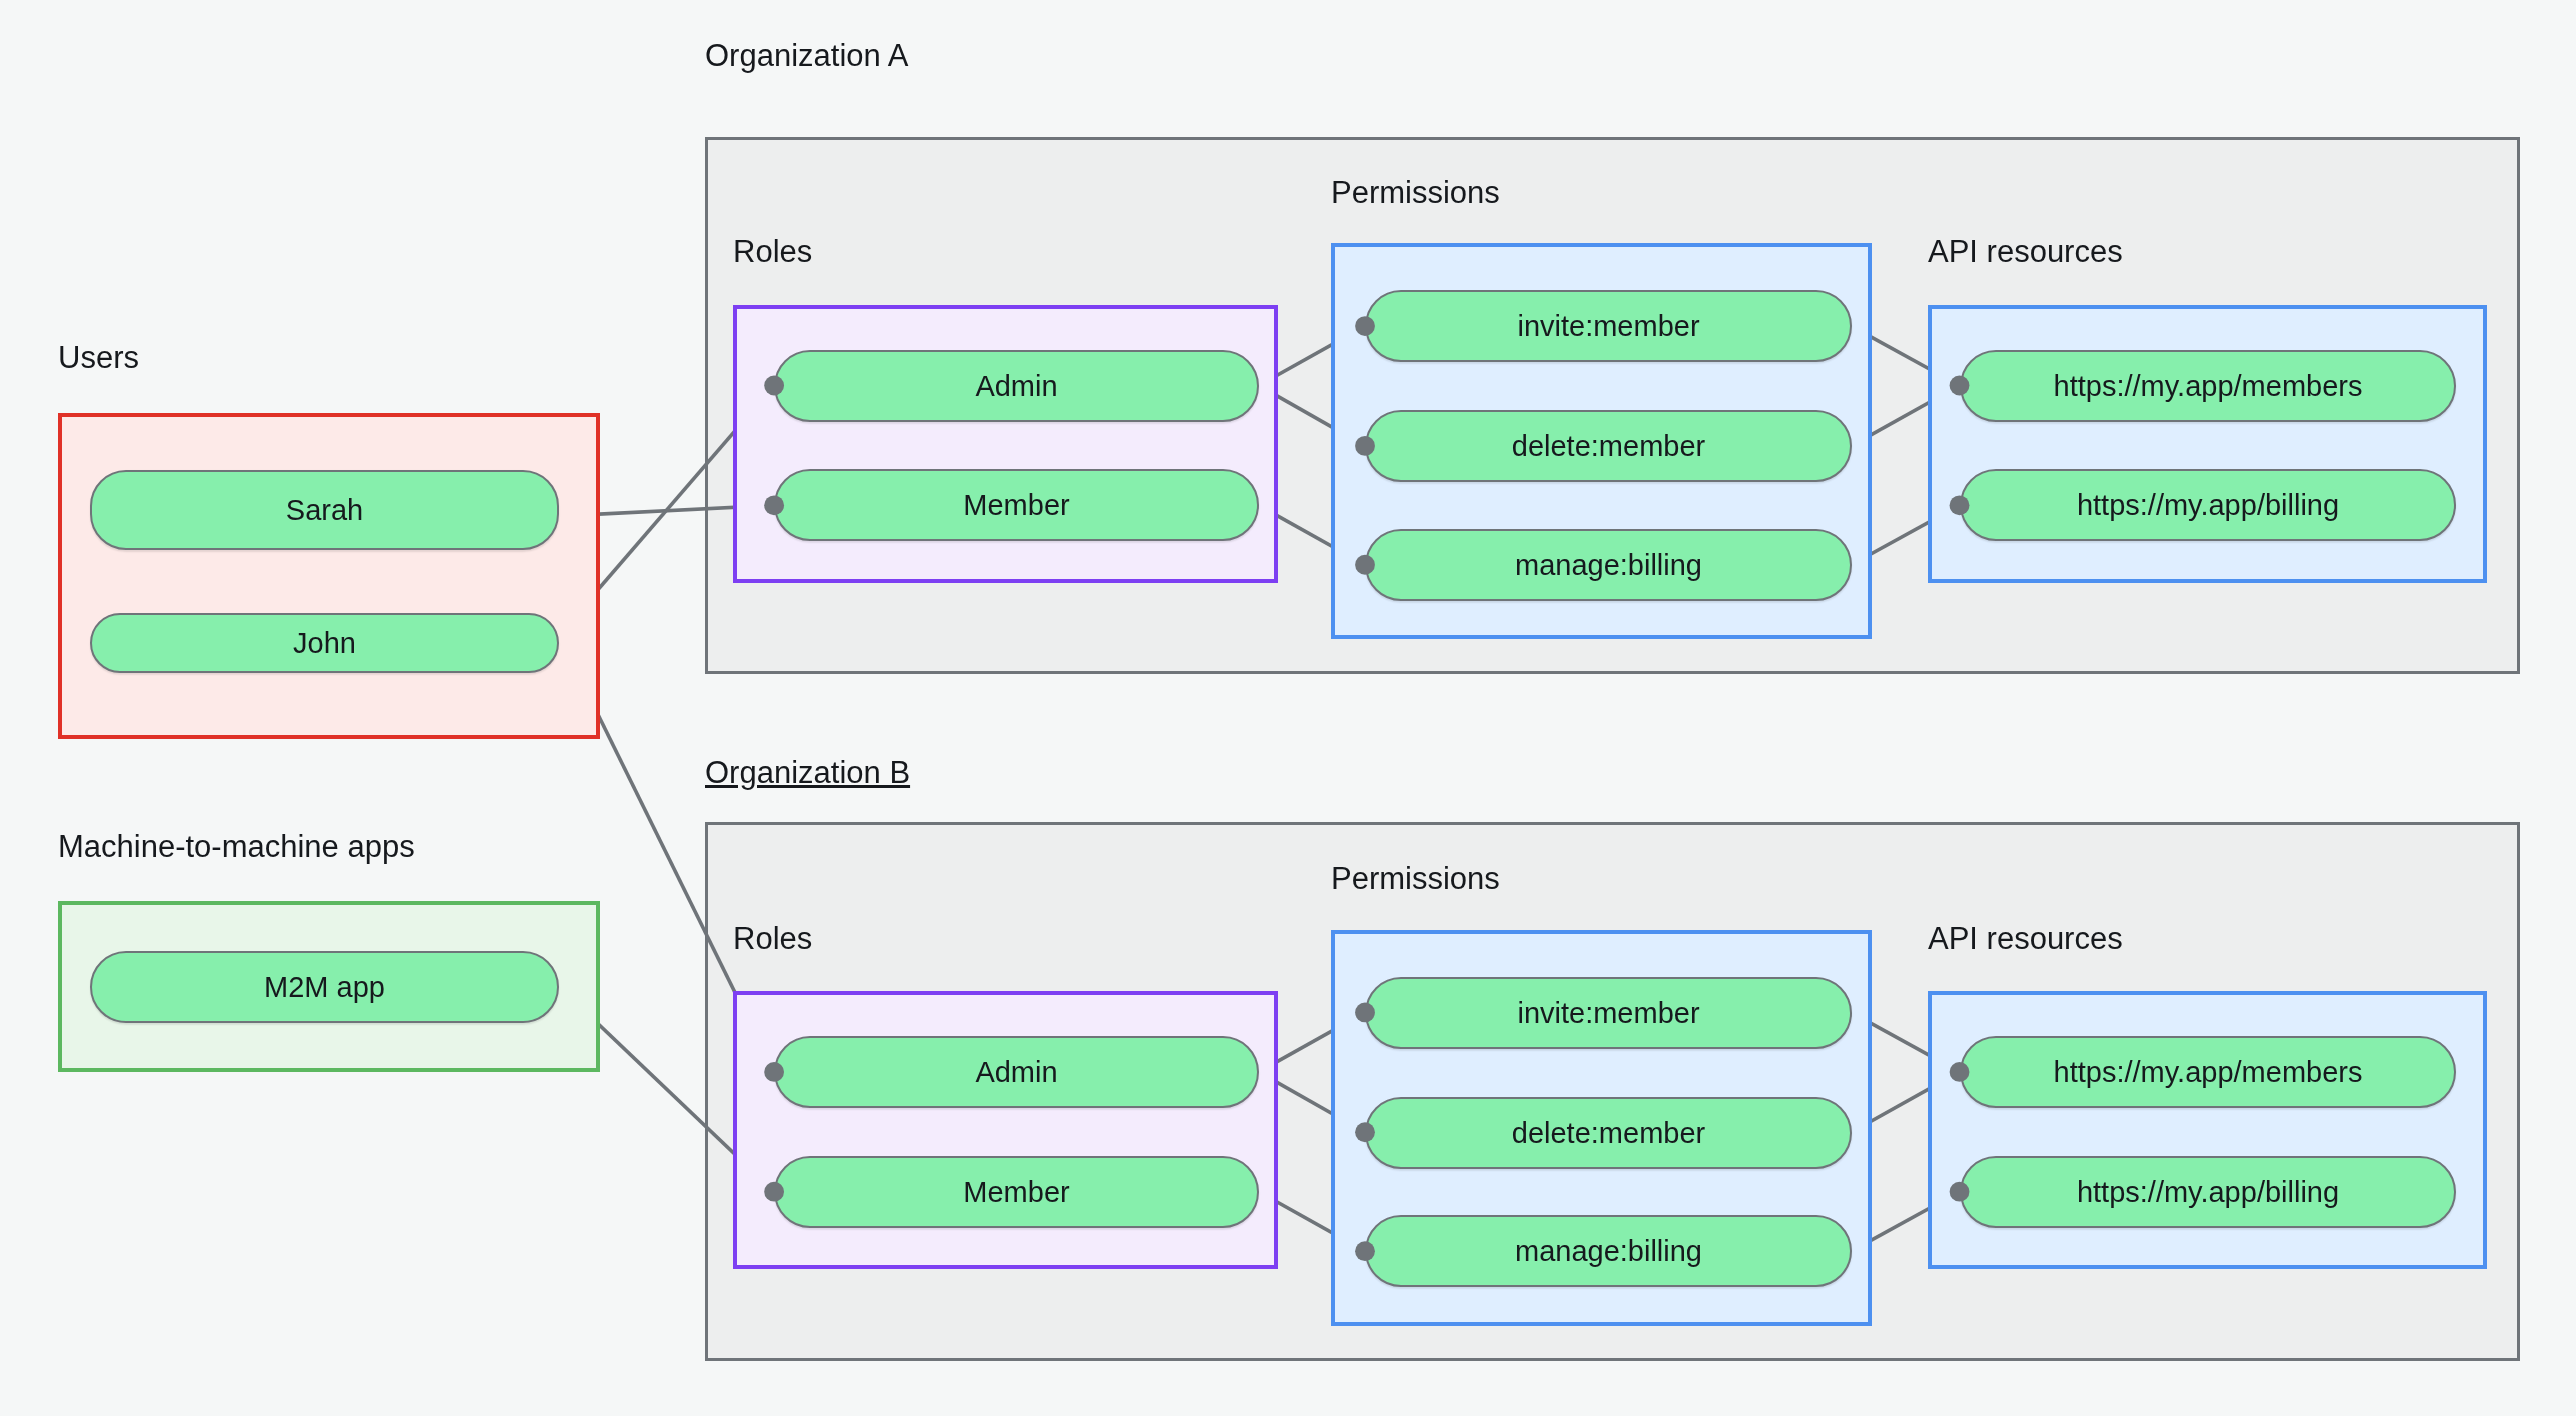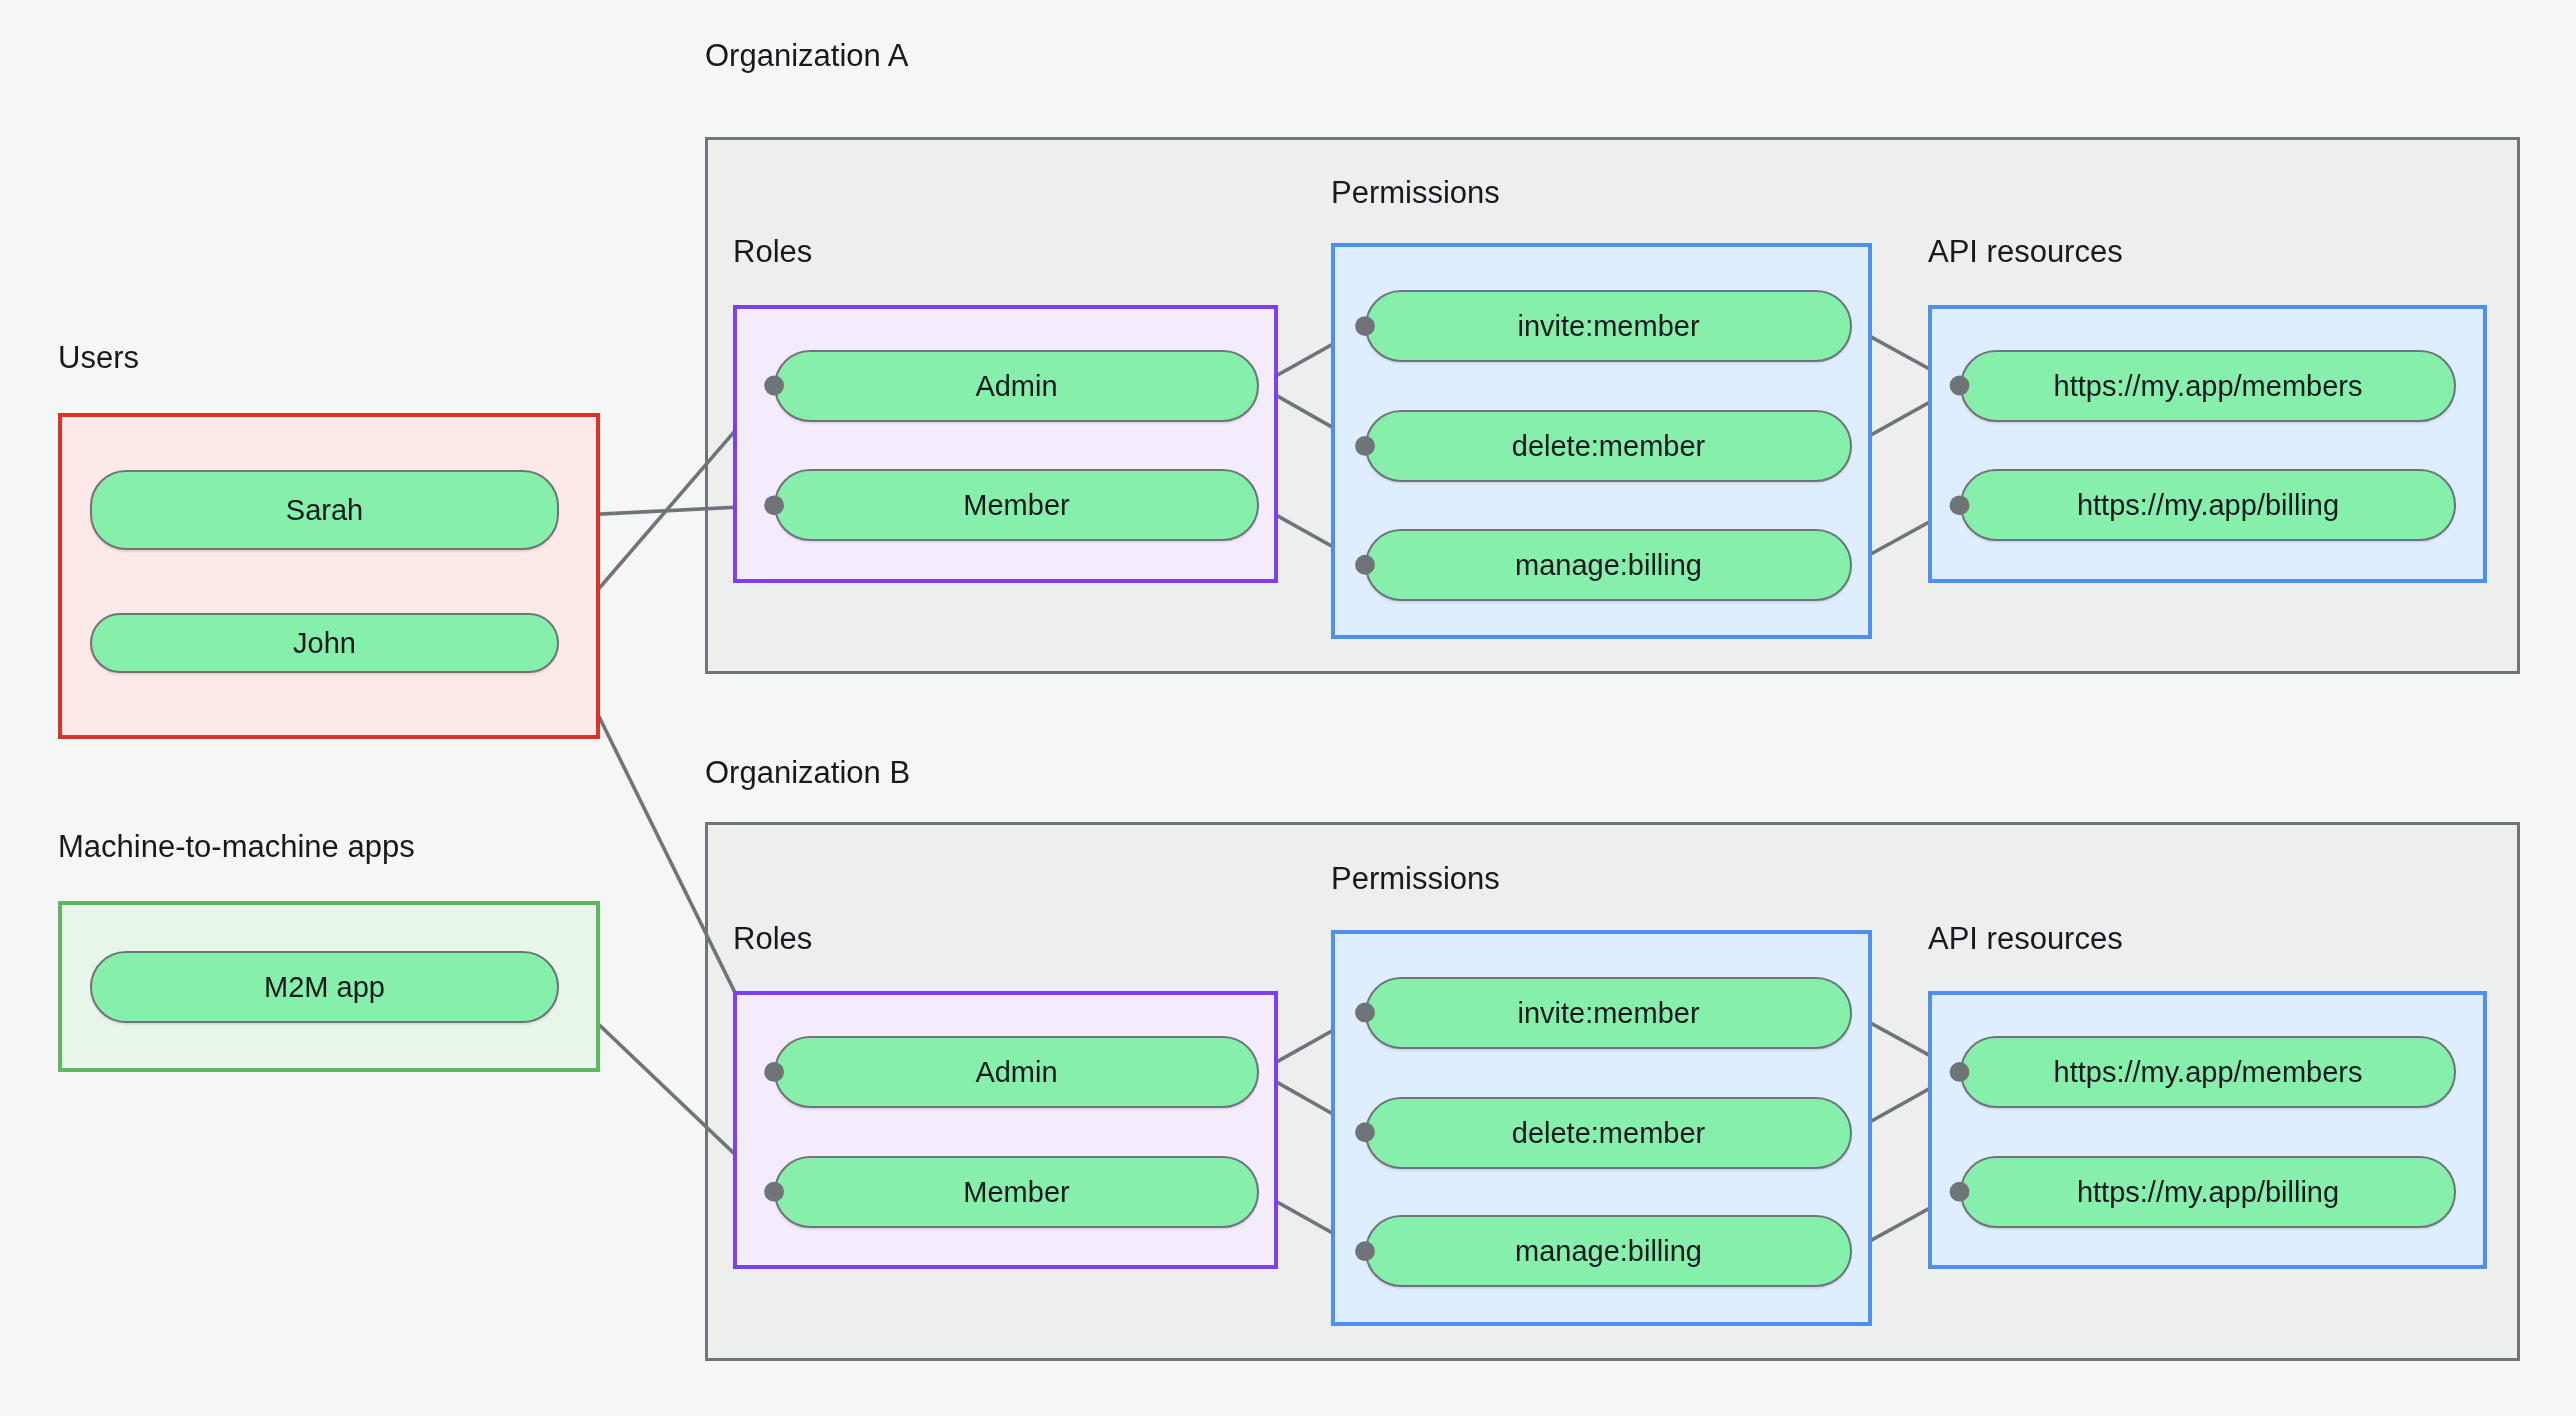--- a/index.html
+++ b/index.html
@@ -141,21 +141,21 @@
   <div class="group-box group-perms" style="left:1331px; top:930px; width:541px; height:396px;"></div>
 
   <div class="group-box group-api" style="left:1928px; top:991px; width:559px; height:278px;"></div>
 
   <div class="caption" style="left:58px; top:342px;">Users</div>
 
   <div class="caption" style="left:58px; top:831px;">Machine-to-machine apps</div>
 
   <div class="caption" style="left:705px; top:40px;">Organization A</div>
 
-  <div class="caption" style="left:705px; top:757px;">Organization B</div>
+  <div class="caption" style="left:705px; top:757px;text-decoration:underline;">Organization B</div>
 
   <div class="caption" style="left:733px; top:236px;">Roles</div>
 
   <div class="caption" style="left:1331px; top:177px;">Permissions</div>
 
   <div class="caption" style="left:1928px; top:236px;">API resources</div>
 
   <div class="caption" style="left:733px; top:923px;">Roles</div>
 
   <div class="caption" style="left:1331px; top:863px;">Permissions</div>

